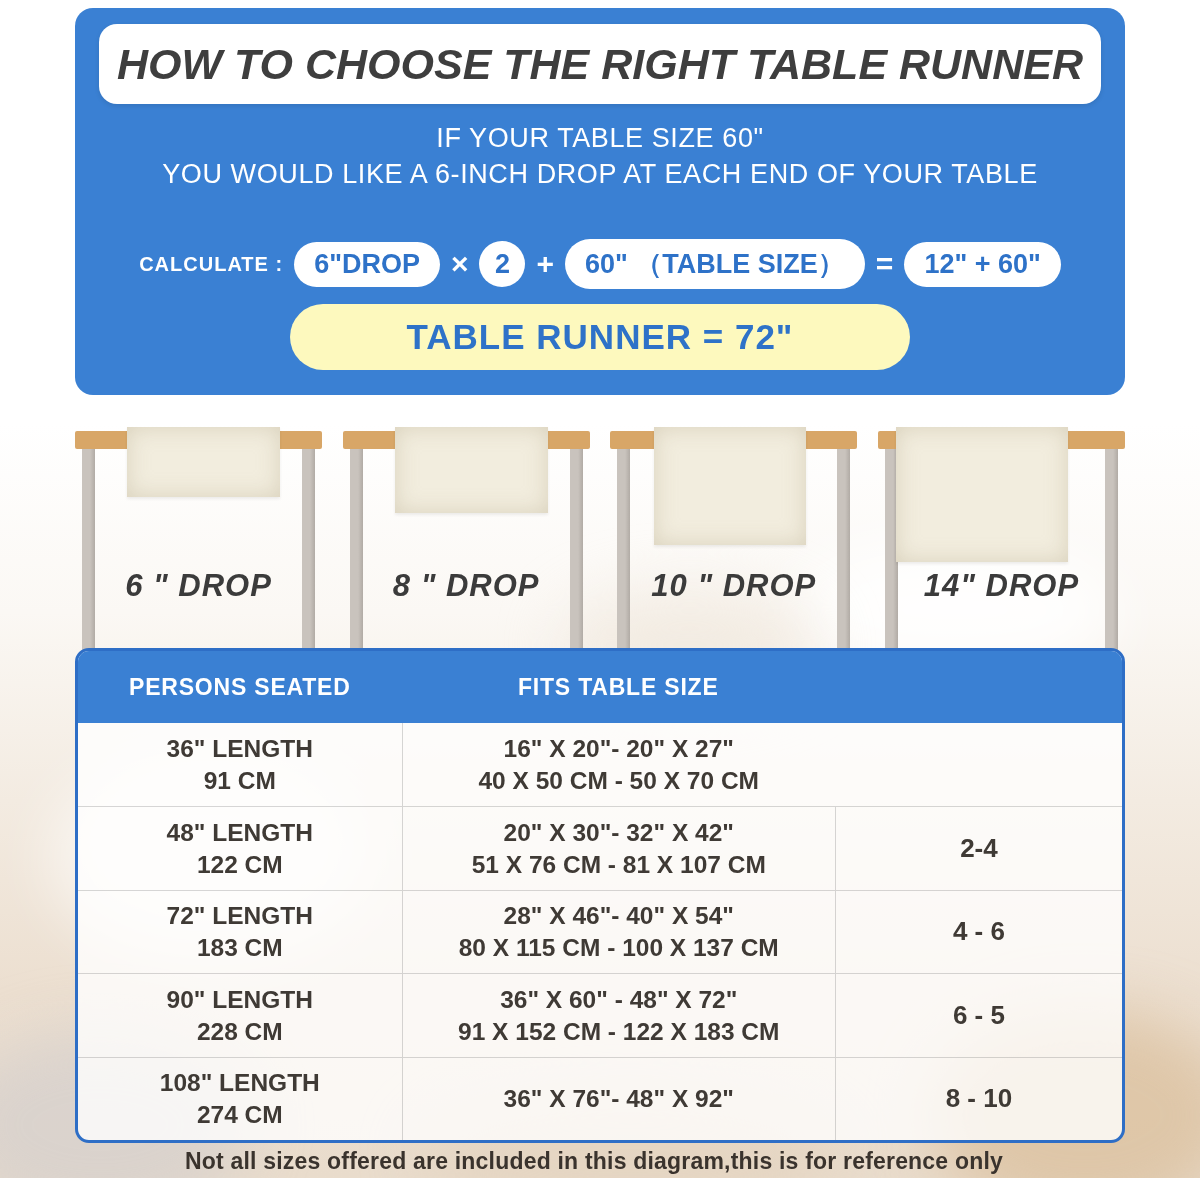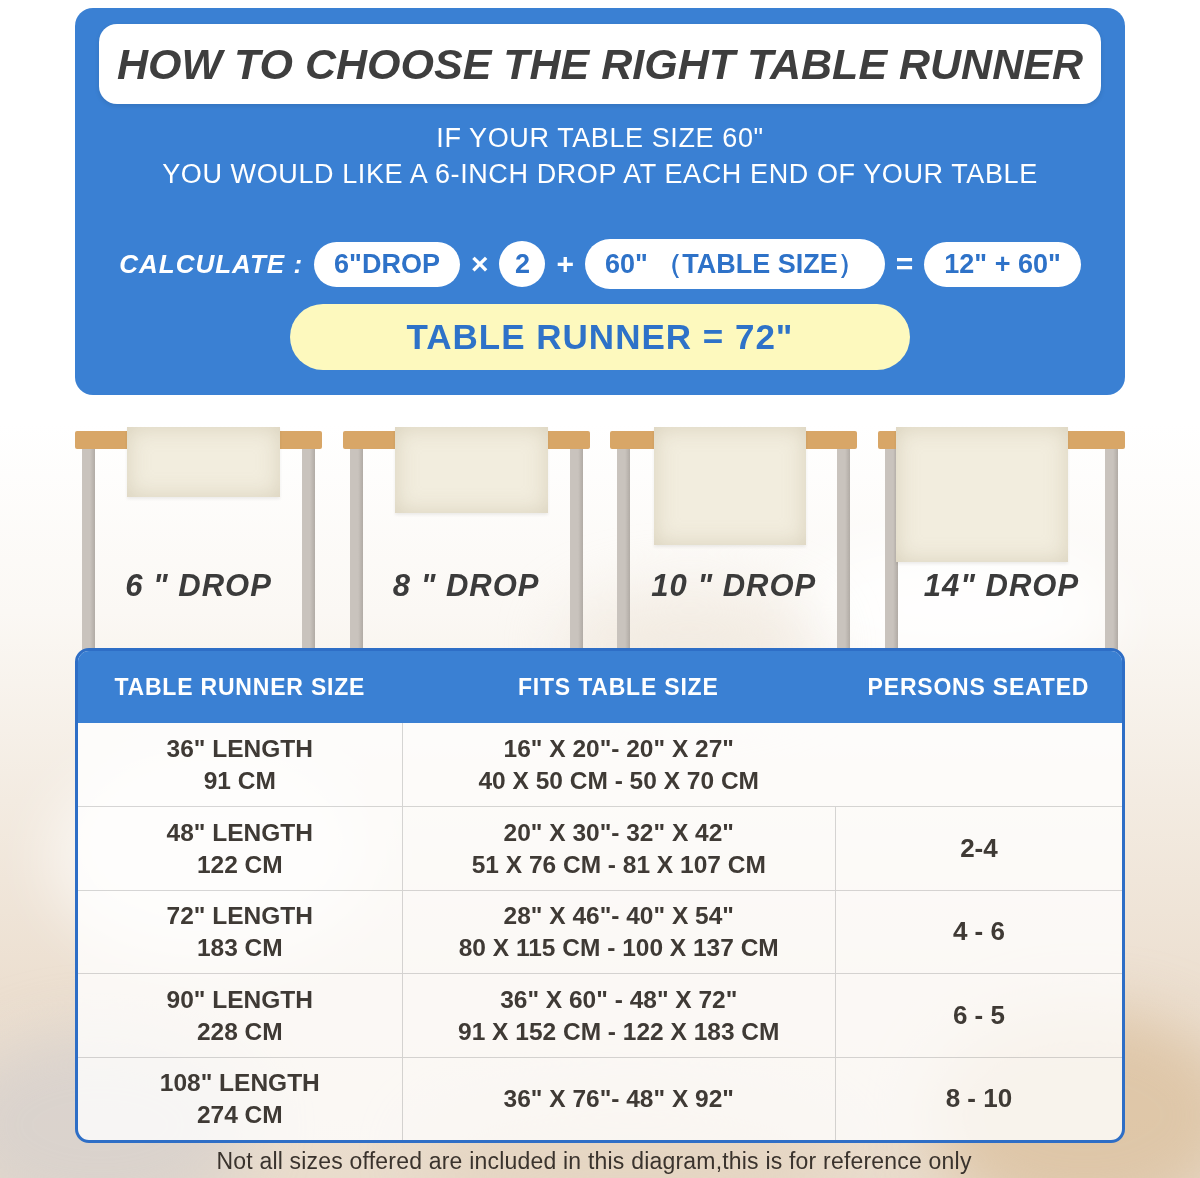--- a/index.html
+++ b/index.html
@@ -23,21 +23,21 @@
     background:var(--accent_blue,#3A80D3); border-radius:18px; }
   .title-bar { position:absolute; left:24px; right:24px; top:16px; height:80px;
     background:#ffffff; border-radius:18px; display:flex; align-items:center; justify-content:center;
     box-shadow:0 2px 5px rgba(0,0,0,0.10); }
   .page-title { font-size:43px; font-weight:900; font-style:italic; color:#3E3E3E;
     letter-spacing:0; white-space:nowrap; }
   .subtitle { position:absolute; top:112px; left:0; right:0; text-align:center; color:#ffffff; }
   .subtitle .line { font-size:27px; font-weight:500; letter-spacing:0.6px; line-height:1.35; }
   .calc-row { position:absolute; top:231px; left:10px; right:10px; height:50px;
     display:flex; align-items:center; justify-content:center; gap:11px; color:#ffffff; }
-  .calc-label { font-size:26px; font-weight:800; letter-spacing:1px; white-space:nowrap;font-style:italic; }
+  .calc-label { font-size:20px; font-weight:800; letter-spacing:1px; white-space:nowrap; }
   .op { font-size:30px; font-weight:800; }
   .pill { background:#ffffff; color:var(--pill_text_blue,#2E72C8); border-radius:26px;
     padding:7px 20px; font-size:27px; font-weight:800; white-space:nowrap; }
   .pill.circle { width:46px; height:46px; padding:0; border-radius:50%;
     display:flex; align-items:center; justify-content:center; }
   .result-pill { position:absolute; top:296px; left:50%; transform:translateX(-50%);
     width:620px; height:66px; background:var(--highlight_yellow,#FDF9BE);
     color:var(--pill_text_blue,#2E72C8); border-radius:34px;
     display:flex; align-items:center; justify-content:center;
     font-size:35px; font-weight:800; letter-spacing:1px; }
@@ -72,21 +72,21 @@
   .tbody { height:calc(100% - 72px); display:grid; grid-template-rows:repeat(5,1fr); }
   .trow { display:grid; grid-template-columns:31% 41.5% 27.5%; }
   .trow:not(:first-child) { border-top:1px solid rgba(110,110,110,0.28); }
   .td { display:flex; flex-direction:column; align-items:center; justify-content:center;
     gap:3px; color:#3f3a35; font-weight:700; font-size:24.5px; line-height:1.2;
     text-align:center; }
   .td + .td { border-left:1px solid rgba(110,110,110,0.28); }
   .td.persons { font-size:26px; }
 
   .footer-note { position:absolute; left:0; right:12px; top:1148px; text-align:center;
-    font-size:23px; font-weight:400; color:#3a332d; letter-spacing:0.2px; }
+    font-size:23px; font-weight:700; color:#3a332d; letter-spacing:0.2px; }
 </style>
 </head>
 <body>
 
 <div class="page">
 
   <div class="photo-bg">
     <div class="photo-base"></div>
     <div class="blob b1"></div>
     <div class="blob b2"></div>
@@ -143,23 +143,22 @@
       <div class="leg left"></div>
       <div class="leg right"></div>
       <div class="tabletop"></div>
       <div class="runner"></div>
       <div class="drop-label">14" DROP</div>
     </div>
   </div>
 
   <div class="size-table">
     <div class="thead">
-      <div class="th">TABLE RUNNER SIZE</div>
+      <div class="th">PERSONS SEATED</div>
       <div class="th">FITS TABLE SIZE</div>
-      <div class="th">PERSONS SEATED</div>
     </div>
     <div class="tbody">
       <div class="trow">
         <div class="td">
           <div>36" LENGTH</div>
           <div>91 CM</div>
         </div>
         <div class="td">
           <div>16" X 20"- 20" X 27"</div>
           <div>40 X 50 CM - 50 X 70 CM</div>

